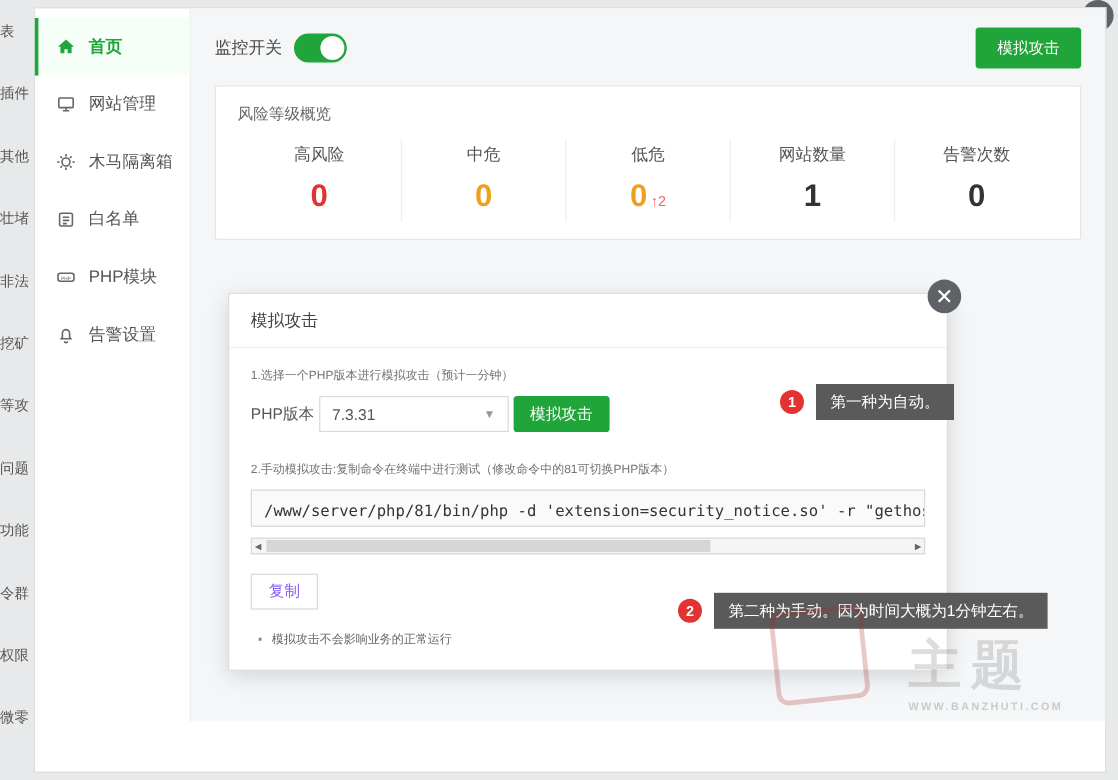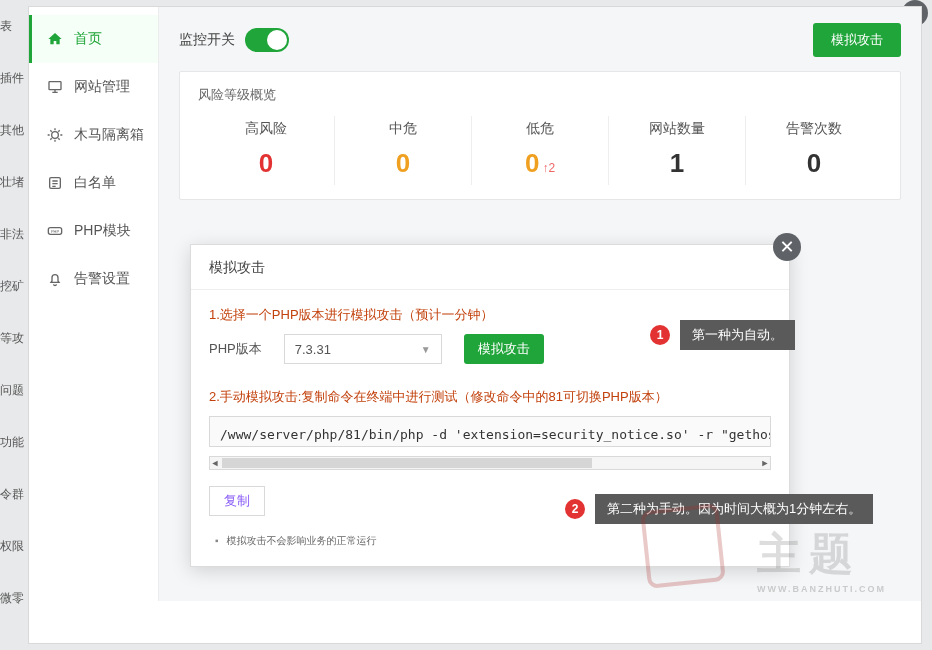--- a/index.html
+++ b/index.html
@@ -17,21 +17,21 @@
 
   .titlebar { height: 42px; border-bottom: 1px solid #ececec; display:flex; align-items:center; padding: 0 14px; gap: 10px; }
   .logo-icon { width: 20px; height: 20px; display:flex; align-items:center; justify-content:center; }
   .titlebar .title { font-size: 14px; color: #333; }
 
   .body { display:flex; height: calc(100% - 42px); }
 
   
   .sidebar { width: 130px; border-right: 1px solid #ececec; padding-top: 8px; }
   .sidebar-item { height: 48px; display:flex; align-items:center; gap: 10px; padding: 0 14px; font-size: 14px; color: #555; cursor:pointer; border-left: 3px solid transparent; }
-  .sidebar-item.active { color: #20a53a; font-weight: 400; border-left-color: #20a53a; background: #f6fff7; }
+  .sidebar-item.active { color: #20a53a; font-weight: 700; border-left-color: #20a53a; background: #f6fff7; }
   .sidebar-item .icon { width: 18px; height: 18px; display:flex; align-items:center; justify-content:center; }
 
   
   .main { flex: 1; background: #f5f6f7; padding: 16px 20px; }
   .topbar { display:flex; align-items:center; justify-content:space-between; margin-bottom: 14px; }
   .switch-wrap { display:flex; align-items:center; gap: 10px; }
   .switch-label { font-size: 14px; color: #444; }
   .switch { width: 44px; height: 24px; border-radius: 12px; background: #20a53a; position:relative; cursor:pointer; }
   .switch::after { content:""; position:absolute; right:2px; top:2px; width:20px; height:20px; background:#fff; border-radius:50%; }
   .sim-btn { background:#20a53a; color:#fff; border:none; padding: 8px 18px; font-size:13px; border-radius: 3px; cursor:pointer; }
@@ -45,22 +45,22 @@
   .risk-col .num { font-size: 26px; font-weight:600; color:#333; }
   .risk-col .num.red { color:#e33232; }
   .risk-col .num.orange { color:#f0a020; }
   .trend-up { font-size: 12px; color:#e66; margin-left:3px; font-weight:400; }
 
   
   .modal { position:absolute; left:190px; top:244px; width:600px; background:#fff; border:1px solid #dcdcdc; box-shadow: 0 4px 18px rgba(0,0,0,.15); }
   .modal-close { position:absolute; top:-12px; right:-12px; width:28px; height:28px; border-radius:50%; background:#5f6368; color:#fff; display:flex; align-items:center; justify-content:center; font-size:18px; cursor:pointer; }
   .modal-header { padding: 14px 18px 12px; font-size: 14px; color:#444; border-bottom:1px solid #eee; }
   .modal-body { padding: 16px 18px 18px; }
-  .step { font-size: 13px; color:#c2410c; margin-bottom: 10px; }
-  .row { display:flex; align-items:center; gap: 22px; margin-bottom: 24px; }
+  .step { font-size: 10px; color:#737373; margin-bottom: 10px; }
+  .row { display:flex; align-items:center; gap: 4px; margin-bottom: 24px; }
   .field-label { font-size: 13px; color:#555; }
   .select { width:158px; height:30px; border:1px solid #d9d9d9; background:#fff; display:flex; align-items:center; justify-content:space-between; padding:0 10px; font-size:13px; color:#555; cursor:pointer; }
   .chev-down { font-size:10px; color:#999; }
   .btn-green-sm { background:#20a53a; color:#fff; border:none; padding:6px 14px; font-size:13px; border-radius:3px; cursor:pointer; }
   .cmd-box { border:1px solid #d9d9d9; background:#fafafa; font-family: Consolas, monospace; font-size:13px; color:#333; padding:10px 10px 4px 10px; overflow:hidden; position:relative; margin-bottom:10px; white-space:nowrap; }
   .scrollbar-fake { height:14px; border:1px solid #d9d9d9; background:#f5f5f5; position:relative; margin-top:-1px; margin-bottom:16px; }
   .scrollbar-fake .thumb { position:absolute; left:12px; top:1px; width:370px; height:10px; background:#d6d6d6; }
   .scrollbar-fake .arrow-l, .scrollbar-fake .arrow-r { position:absolute; top:1px; width:10px; height:10px; font-size:9px; color:#666; display:flex; align-items:center; justify-content:center; }
   .scrollbar-fake .arrow-l { left:0; }
   .scrollbar-fake .arrow-r { right:0; }

